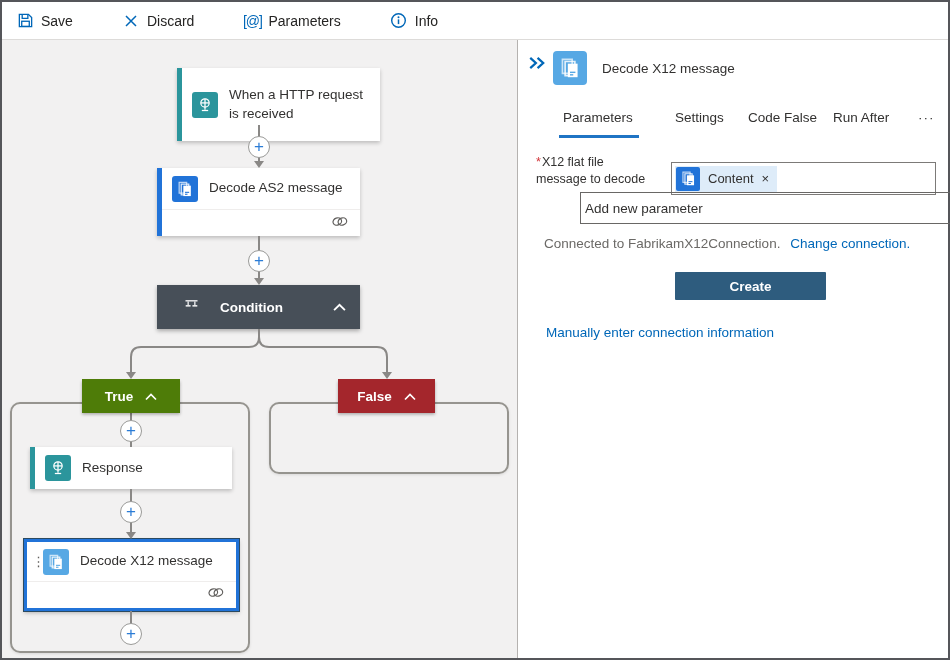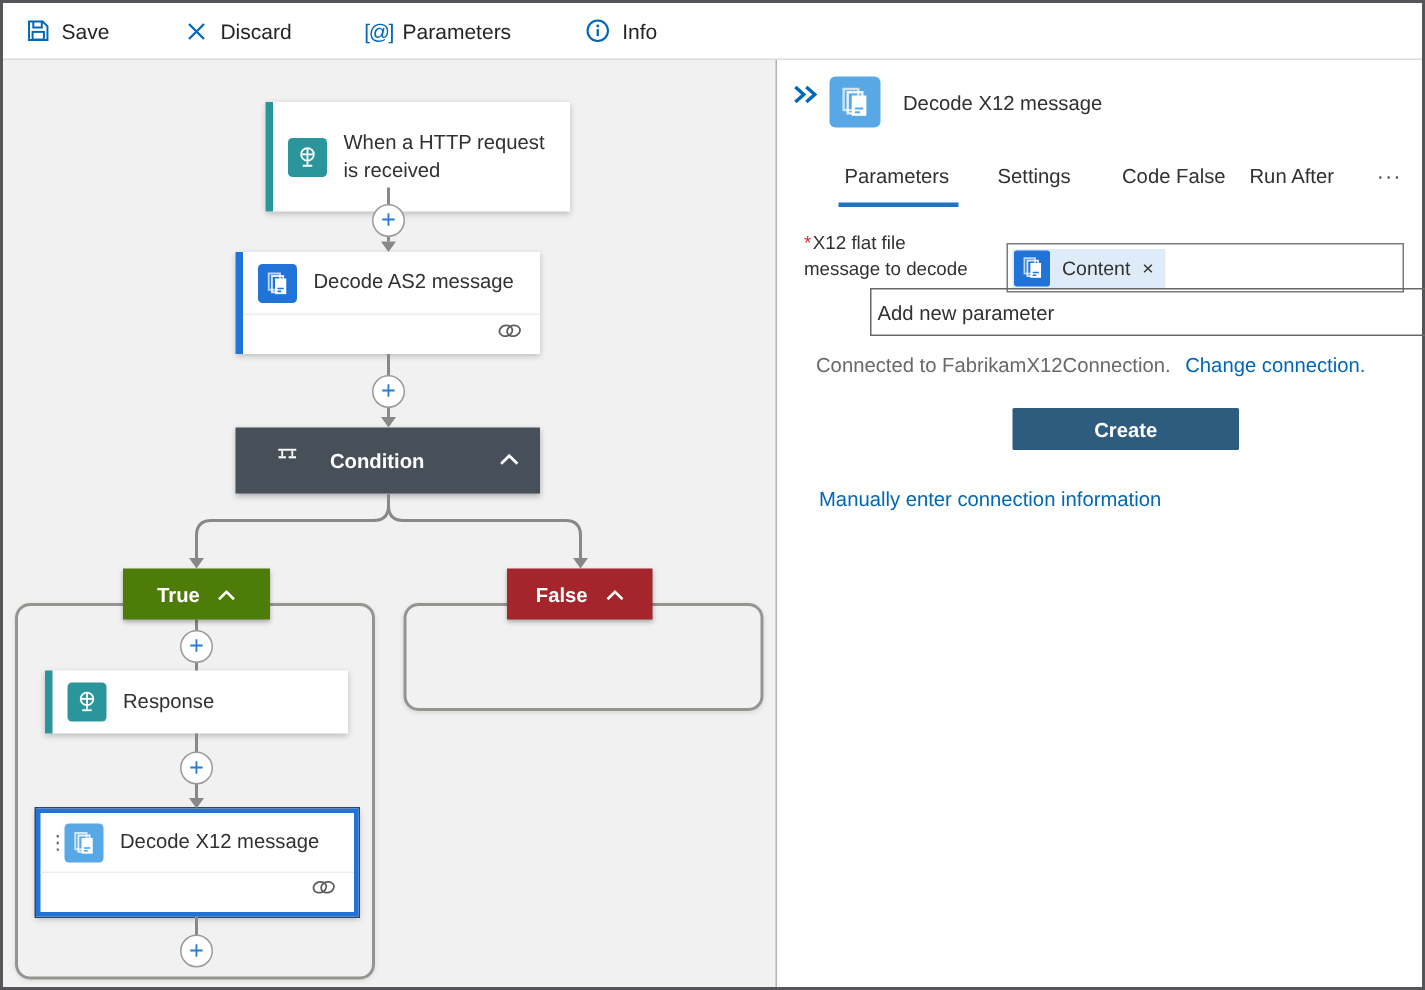--- a/index.html
+++ b/index.html
@@ -288,21 +288,21 @@
               <g stroke="currentColor" stroke-width="1.3">
                 <path d="M12 16 h5"></path>
                 <path d="M12 18.3 h3"></path>
               </g>
             </svg>
         </span>
       </span>
       <span class="panel-title">Decode X12 message</span>
 
       <span class="tab" style="left:45px;">Parameters</span>
-      <span class="tab" style="left:147px;">Settings</span>
+      <span class="tab" style="left:157px;">Settings</span>
       <span class="tab" style="left:230px;">Code False</span>
       <span class="tab" style="left:315px;">Run After</span>
       <span class="tab" style="left:400px; letter-spacing:1px;">···</span>
       <div class="tab-underline"></div>
 
       <div class="param-label"><span class="req">*</span><span>X12 flat file message to decode</span></div>
 
       <div class="token-box">
         <div class="token-pill">
           <span class="icon-tile tile-blue">

